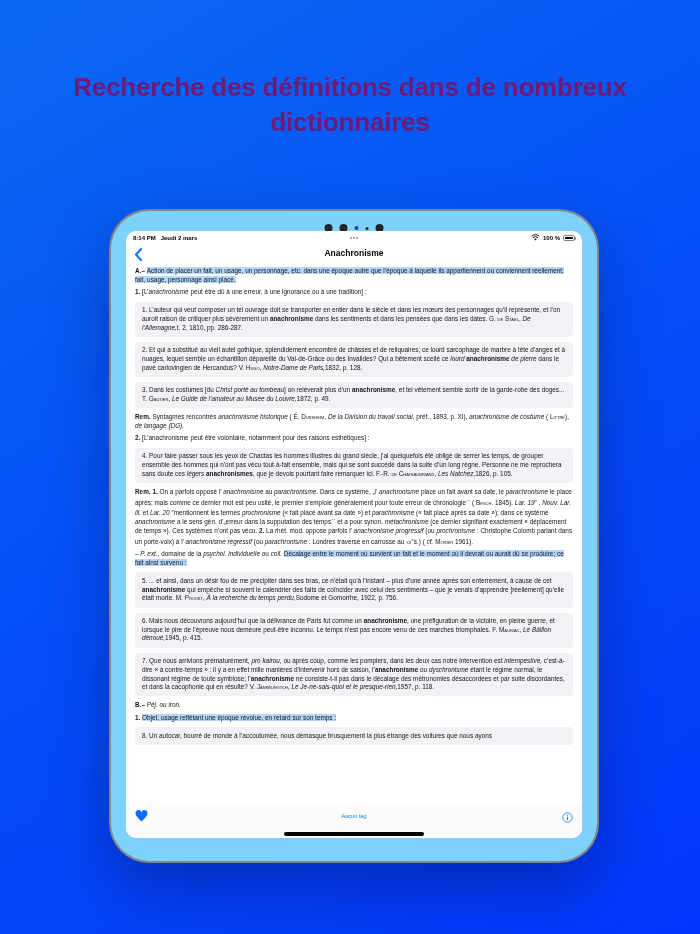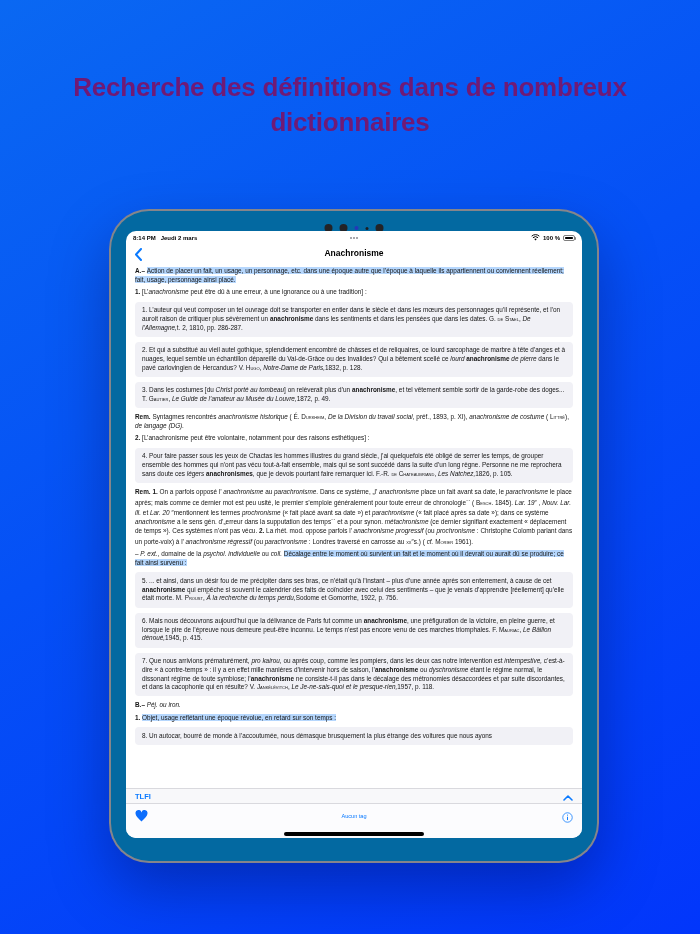--- a/index.html
+++ b/index.html
@@ -9,21 +9,21 @@
     font-family:"Liberation Sans",sans-serif;
     -webkit-font-smoothing:antialiased;
   }
   .hero-title{
     position:absolute;top:70px;left:50px;right:50px;text-align:center;
     color:#701a75;font-size:26px;line-height:35px;font-weight:800;letter-spacing:-0.2px;
   }
   
   .ipad{
     position:absolute;left:111px;top:211px;width:486px;height:650px;
-    background:#0369a1;border-radius:38px;
+    background:#7dd3fc;border-radius:38px;
     box-shadow:0 0 0 2px #85858b,0 25px 60px rgba(0,0,60,.35);
   }
   .camera-row{position:absolute;top:13px;left:50%;transform:translateX(-50%);display:flex;align-items:center;gap:7px;}
   .cam-dot{width:8px;height:8px;border-radius:50%;background:#232327;}
   .cam-dot.lens{width:4px;height:4px;background:#2438b8;}
   .cam-dot.tiny{width:3px;height:3px;background:#1e1e21;}
   .screen{
     position:absolute;left:15px;right:15px;top:20px;bottom:23px;
     background:#ffffff;border-radius:10px;overflow:hidden;
     color:#111;
@@ -129,28 +129,20 @@
         <div class="para"><span class="r-b">Rem. 1. </span><span>On a parfois opposé l’ </span><span class="r-i">anachronisme</span><span> au </span><span class="r-i">parachronisme</span><span>. Dans ce système, „l’ </span><span class="r-i">anachronisme</span><span> place un fait avant sa date, le </span><span class="r-i">parachronisme</span><span> le place après; mais comme ce dernier mot est peu usité, le premier s’emploie généralement pour toute erreur de chronologie`` ( </span><span class="r-sc">Besch.</span><span> 1845). </span><span class="r-i">Lar. 19</span><span class="r-sup">e</span><span> , </span><span class="r-i">Nouv. Lar. ill.</span><span> et </span><span class="r-i">Lar. 20 </span><span class="r-sup">e</span><span>mentionnent les termes </span><span class="r-i">prochronisme</span><span> (« fait placé avant sa date ») et </span><span class="r-i">parachronisme</span><span> (« fait placé après sa date »); dans ce système </span><span class="r-i">anachronisme</span><span> a le sens gén. d’„erreur dans la supputation des temps`` et a pour synon. </span><span class="r-i">métachronisme</span><span> (ce dernier signifiant exactement « déplacement de temps »). Ces systèmes n’ont pas vécu. </span><span class="r-b">2. </span><span>La rhét. mod. oppose parfois l’ </span><span class="r-i">anachronisme progressif</span><span> (ou </span><span class="r-i">prochronisme</span><span> : Christophe Colomb parlant dans un porte-voix) à l’ </span><span class="r-i">anachronisme régressif</span><span> (ou </span><span class="r-i">parachronisme</span><span> : Londres traversé en carrosse au </span><span class="r-sc">xx</span><span class="r-sup">e</span><span>s.) ( </span><span class="r-i">cf.</span><span> </span><span class="r-sc">Morier</span><span> 1961).</span></div>
         <div class="para"><span>– </span><span class="r-i">P. ext., </span><span>domaine de la </span><span class="r-i">psychol. individuelle</span><span> ou </span><span class="r-i">coll. </span><span class="r-hl">Décalage entre le moment où survient un fait et le moment où il devrait ou aurait dû se produire; ce fait ainsi survenu :</span></div>
         <div class="quote"><span>5. ... et ainsi, dans un désir fou de me précipiter dans ses bras, ce n’était qu’à l’instant – plus d’une année après son enterrement, à cause de cet </span><span class="r-b">anachronisme</span><span> qui empêche si souvent le calendrier des faits de coïncider avec celui des sentiments – que je venais d’apprendre [réellement] qu’elle était morte. M. </span><span class="r-sc">Proust</span><span>, </span><span class="r-i">À la recherche du temps perdu,</span><span>Sodome et Gomorrhe, 1922, p. 756.</span></div>
         <div class="quote"><span>6. Mais nous découvrons aujourd’hui que la délivrance de Paris fut comme un </span><span class="r-b">anachronisme</span><span>, une préfiguration de la victoire, en pleine guerre, et lorsque le pire de l’épreuve nous demeure peut-être inconnu. Le temps n’est pas encore venu de ces marches triomphales. F. </span><span class="r-sc">Mauriac</span><span>, </span><span class="r-i">Le Bâillon dénoué,</span><span>1945, p. 415.</span></div>
         <div class="quote"><span>7. Que nous arrivions prématurément, </span><span class="r-i">pro kairou</span><span>, ou après coup, comme les pompiers, dans les deux cas notre intervention est </span><span class="r-i">intempestive,</span><span> c’est-à-dire « à contre-temps » : il y a en effet mille manières d’intervenir hors de saison, l’</span><span class="r-b">anachronisme</span><span> ou </span><span class="r-i">dyschronisme</span><span> étant le régime normal, le dissonant régime de toute symbiose; l’</span><span class="r-b">anachronisme</span><span> ne consiste-t-il pas dans le décalage des métronomies désaccordées et par suite discordantes, et dans la cacophonie qui en résulte? V. </span><span class="r-sc">Jankélévitch</span><span>, </span><span class="r-i">Le Je-ne-sais-quoi et le presque-rien,</span><span>1957, p. 118.</span></div>
         <div class="para"><span class="r-b">B.– </span><span class="r-i">Péj. ou iron.</span></div>
         <div class="para"><span class="r-b">1. </span><span class="r-hl">Objet, usage reflétant une époque révolue, en retard sur son temps :</span></div>
         <div class="quote"><span>8. Un autocar, bourré de monde à l’accoutumée, nous démasque brusquement la plus étrange des voitures que nous ayons</span></div>
       </div>
 
-    <div class="source-bar">
-      <span class="source-label">TLFI</span>
-      <span>
-        <svg width="10" height="6" viewBox="0 0 10 6">
-          <path d="M1 5 L5 1 L9 5" stroke="#0a7aff" stroke-width="1.6" fill="none" stroke-linecap="round" stroke-linejoin="round"></path>
-        </svg>
-      </span>
-    </div>
 
     <div class="toolbar">
       <span class="heart-btn">
         <span>
           <svg width="13" height="12" viewBox="0 0 24 22">
             <path d="M12 21 C5 15 1 11 1 6.5 A5.3 5.3 0 0 1 12 4.5 A5.3 5.3 0 0 1 23 6.5 C23 11 19 15 12 21 Z" fill="#0d6efd"></path>
           </svg>
         </span>
       </span>
       <span class="tag-btn">Aucun tag</span>

